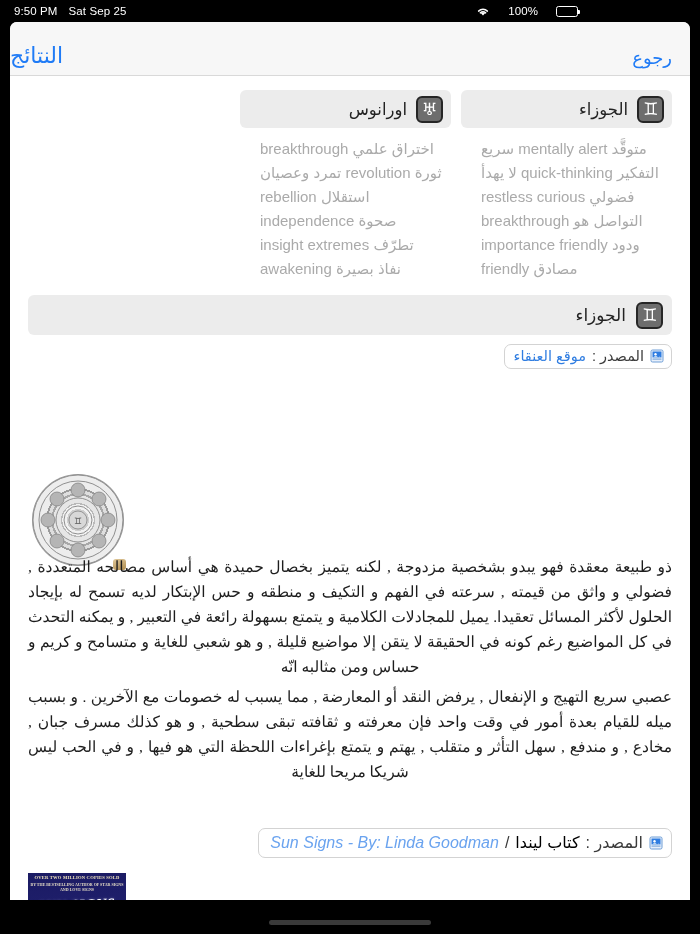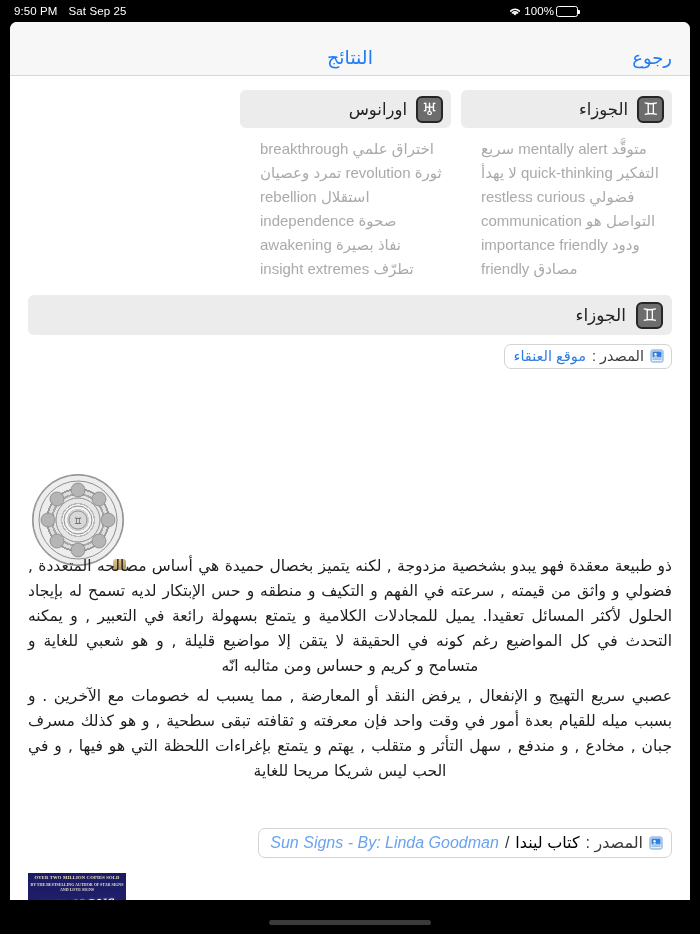--- a/index.html
+++ b/index.html
@@ -33,21 +33,21 @@
     align-items: center;
     padding: 0 14px;
     font-size: 11.5px;
     letter-spacing: .1px;
   }
   .status-left { display: flex; align-items: center; gap: 11px; }
   .status-right {
     margin-left: auto;
     display: flex;
     align-items: center;
-    gap: 2px;
+    gap: 18px;
   }
   .wifi-icon { display: inline-block; width: 14px; height: 11px; position: relative; }
   .wifi-icon svg { display: block; }
   .battery-icon {
     display: inline-block;
     width: 22px; height: 11px;
     border: 1.3px solid #fff;
     border-radius: 2.6px;
     position: relative;
     padding: 1px;
@@ -86,23 +86,23 @@
   .nav-back {
     color: #1f7bf6;
     font-size: 18px;
     line-height: 1;
     cursor: pointer;
   }
   .nav-title {
     position: absolute;
     left: 0; right: 0;
     bottom: 8px;
-    text-align: center;
+    text-align: left;
     color: #1f7bf6;
-    font-size: 19px;
+    font-size: 22px;
     line-height: 1;
     pointer-events: none;
   }
 
   
   .content {
     position: relative;
     height: 824px;
     background: #fff;
     padding: 0 18px;
@@ -239,21 +239,21 @@
     top: 478px;
     left: 18px;
     width: 644px;
     direction: rtl;
     text-align: right;
     color: #1d1d1d;
     font-size: 15.5px;
     line-height: 25px;
     font-family: "DejaVu Sans", "Liberation Sans", sans-serif;
   }
-  .body-text p { margin-bottom: 5px; text-align: justify; text-align-last: center; }
+  .body-text p { margin-bottom: 5px; text-align: justify; text-align-last: center; font-family: Liberation Serif, serif; }
 
   
   .bottom-source {
     position: absolute;
     top: 752px;
     left: 18px;
     width: 644px;
     display: flex;
     justify-content: flex-start;
   }
@@ -347,38 +347,38 @@
 
         <div class="panel">
           <div class="panel-header">
             <span class="glyph-badge">♊</span>
             <span class="panel-title">الجوزاء</span>
           </div>
           <div class="panel-list">
             <div class="kw-line">متوقَّد mentally alert سريع</div>
             <div class="kw-line">التفكير quick-thinking لا يهدأ</div>
             <div class="kw-line">فضولي restless curious</div>
-            <div class="kw-line">التواصل هو communication</div>
+            <div class="kw-line">التواصل هو breakthrough</div>
             <div class="kw-line">ودود importance friendly</div>
             <div class="kw-line">مصادق friendly</div>
           </div>
         </div>
 
         <div class="panel">
           <div class="panel-header">
             <span class="glyph-badge">♅</span>
             <span class="panel-title">اورانوس</span>
           </div>
           <div class="panel-list">
             <div class="kw-line">اختراق علمي breakthrough</div>
             <div class="kw-line">ثورة revolution تمرد وعصيان</div>
             <div class="kw-line">استقلال rebellion</div>
             <div class="kw-line">صحوة independence</div>
+            <div class="kw-line">تطرّف insight extremes</div>
             <div class="kw-line">نفاذ بصيرة awakening</div>
-            <div class="kw-line">تطرّف insight extremes</div>
           </div>
         </div>
 
       </div>
 
       <div class="section-header">
         <span class="glyph-badge">♊</span>
         <span class="panel-title">الجوزاء</span>
       </div>
 

